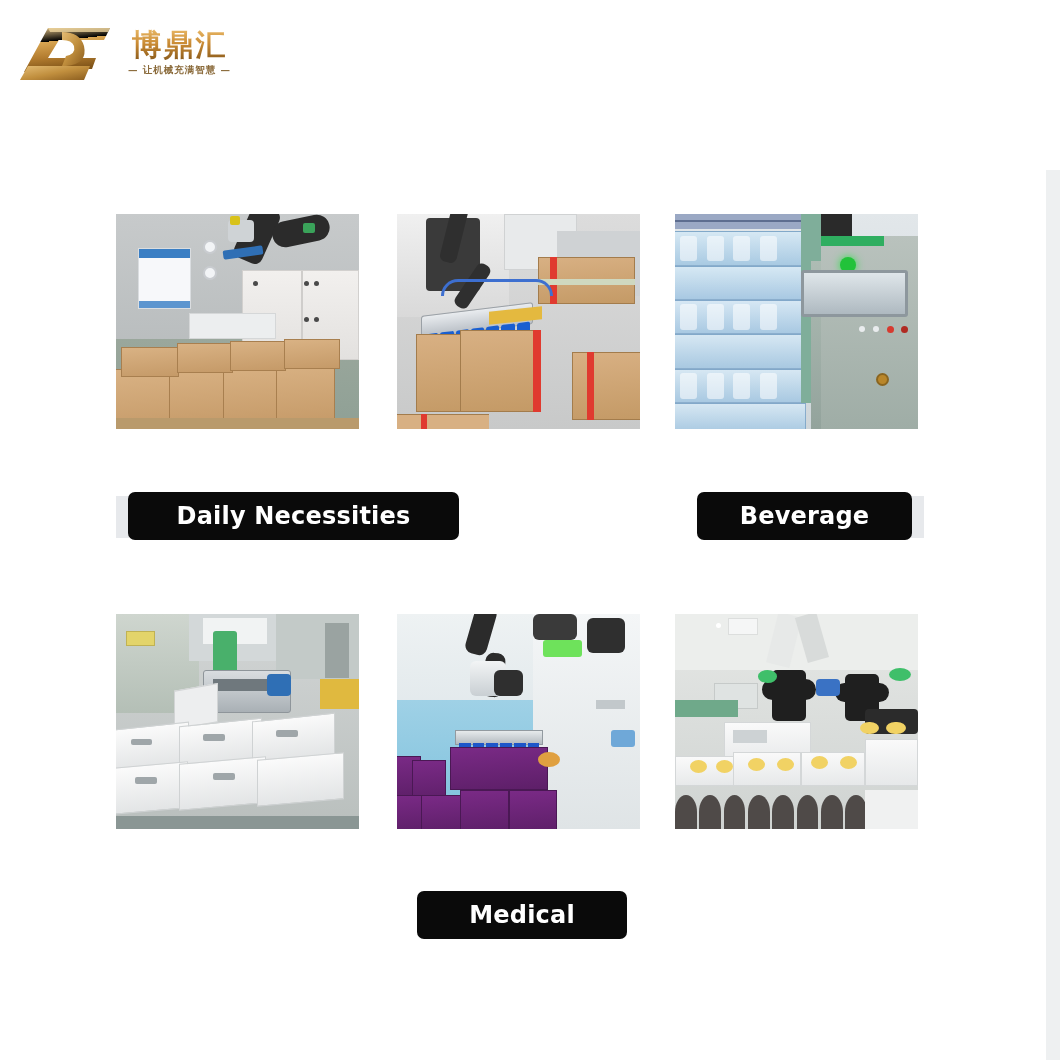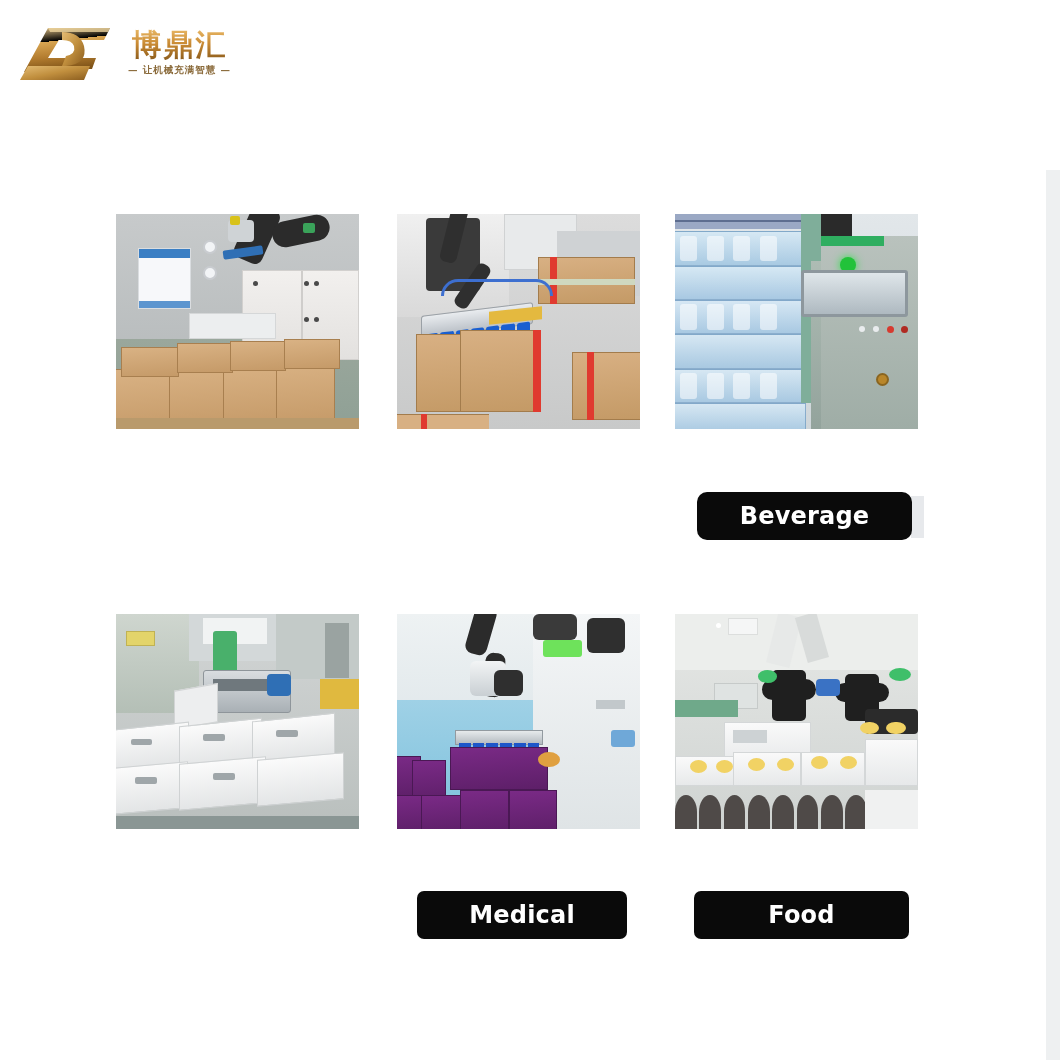--- a/index.html
+++ b/index.html
@@ -261,25 +261,29 @@
         <div class="b s3-hmi" style="right:4%;top:26%;width:44%;height:22%;"></div>
         <div class="b" style="right:22%;top:52%;width:6px;height:6px;border-radius:50%;background:#e9ecee;"></div>
         <div class="b" style="right:16%;top:52%;width:6px;height:6px;border-radius:50%;background:#e9ecee;"></div>
         <div class="b" style="right:10%;top:52%;width:7px;height:7px;border-radius:50%;background:#d63a2f;"></div>
         <div class="b" style="right:4%;top:52%;width:7px;height:7px;border-radius:50%;background:#b02a22;"></div>
         <div class="b" style="right:12%;top:74%;width:13px;height:13px;border-radius:50%;background:#b9862a;border:2px solid #8a6520;"></div>
         <div class="b" style="left:60%;top:10%;width:26%;height:5%;background:#2fae60;"></div>
       </div>
     </div>
 
+    <div class="label-bar" style="left:116px; top:492px; width:227px;">
+      <div class="label-strip left"></div>
+      <div class="label-pill" style="left:12px; right:-116px;">Daily Necessities</div>
+    </div>
 
 
     <div class="label-bar" style="left:694px; top:492px; width:230px;">
       <div class="label-strip right"></div>
-      <div class="label-pill" style="left:3px; right:12px;border-radius:10px;">Beverage</div>
+      <div class="label-pill" style="left:3px; right:12px;">Beverage</div>
     </div>
 
     <div class="tile" style="left:116px; top:614px; width:243px; height:215px;">
       <div class="tile-img sc">
         <div class="b s4-bg"></div>
         <div class="b s4-mach"></div>
         <div class="b" style="left:4%;top:8%;width:12%;height:7%;background:#e3d46a;border:1px solid #c0b253;"></div>
         <div class="b" style="left:30%;top:0;width:40%;height:22%;background:#d3d8d9;"></div>
         <div class="b" style="left:36%;top:2%;width:26%;height:12%;background:#f1f3f3;"></div>
         <div class="b" style="right:0;top:0;width:34%;height:30%;background:#c3cac8;"></div>
@@ -382,21 +386,18 @@
         <div class="b s6-roll" style="left:70%;bottom:0;width:9%;height:16%;"></div>
         <div class="b" style="right:0;bottom:0;width:22%;height:18%;background:#f0f1f1;"></div>
       </div>
     </div>
 
 
     <div class="label-bar" style="left:412px; top:891px; width:215px;">
       <div class="label-pill" style="left:5px; right:0;">Medical</div>
     </div>
 
-    <div class="label-bar" style="left:694px; top:891px; width:215px;">
-      <div class="label-pill" style="left:0; right:0;">Food</div>
-    </div>
 
   </div>
 
   <div class="scroll-track"></div>
 
 </div>
 
 </body></html>

